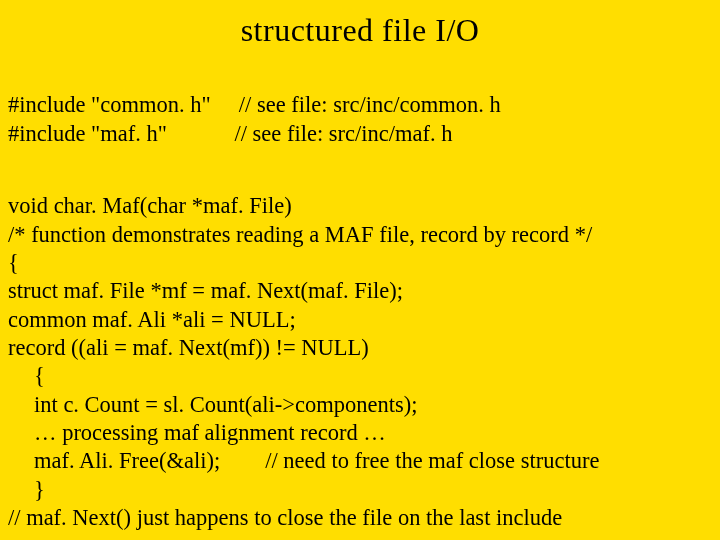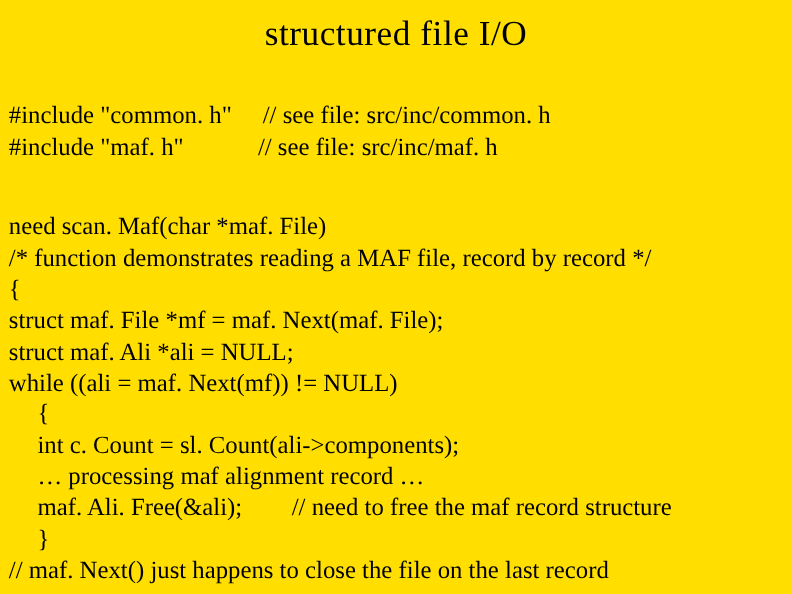--- a/index.html
+++ b/index.html
@@ -36,27 +36,27 @@
 </head>
 <body>
 
 <div class="slide">
   <div class="title">structured file I/O</div>
 
   <div class="code">
 <span><span>#include "common. h"</span>     <span>// see file: src/inc/common. h</span></span>
 <span><span>#include "maf. h"</span>            <span>// see file: src/inc/maf. h</span></span>
 <div class="spacer"></div>
-<span>need scan. Maf(char *maf. File)</span>
+<span>void char. Maf(char *maf. File)</span>
 <span>/* function demonstrates reading a MAF file, record by record */</span>
 <span>{</span>
 <span>struct maf. File *mf = maf. Next(maf. File);</span>
-<span>struct maf. Ali *ali = NULL;</span>
-<span>while ((ali = maf. Next(mf)) != NULL)</span>
+<span>common maf. Ali *ali = NULL;</span>
+<span>record ((ali = maf. Next(mf)) != NULL)</span>
 <span class="indent">{</span>
 <span class="indent">int c. Count = sl. Count(ali-&gt;components);</span>
 <span class="indent">… processing maf alignment record …</span>
-<span class="indent"><span>maf. Ali. Free(&amp;ali);</span>        <span>// need to free the maf record structure</span></span>
+<span class="indent"><span>maf. Ali. Free(&amp;ali);</span>        <span>// need to free the maf close structure</span></span>
 <span class="indent">}</span>
-<span>// maf. Next() just happens to close the file on the last record</span>
+<span>// maf. Next() just happens to close the file on the last include</span>
 
   </div>
 </div>
 
 </body></html>

